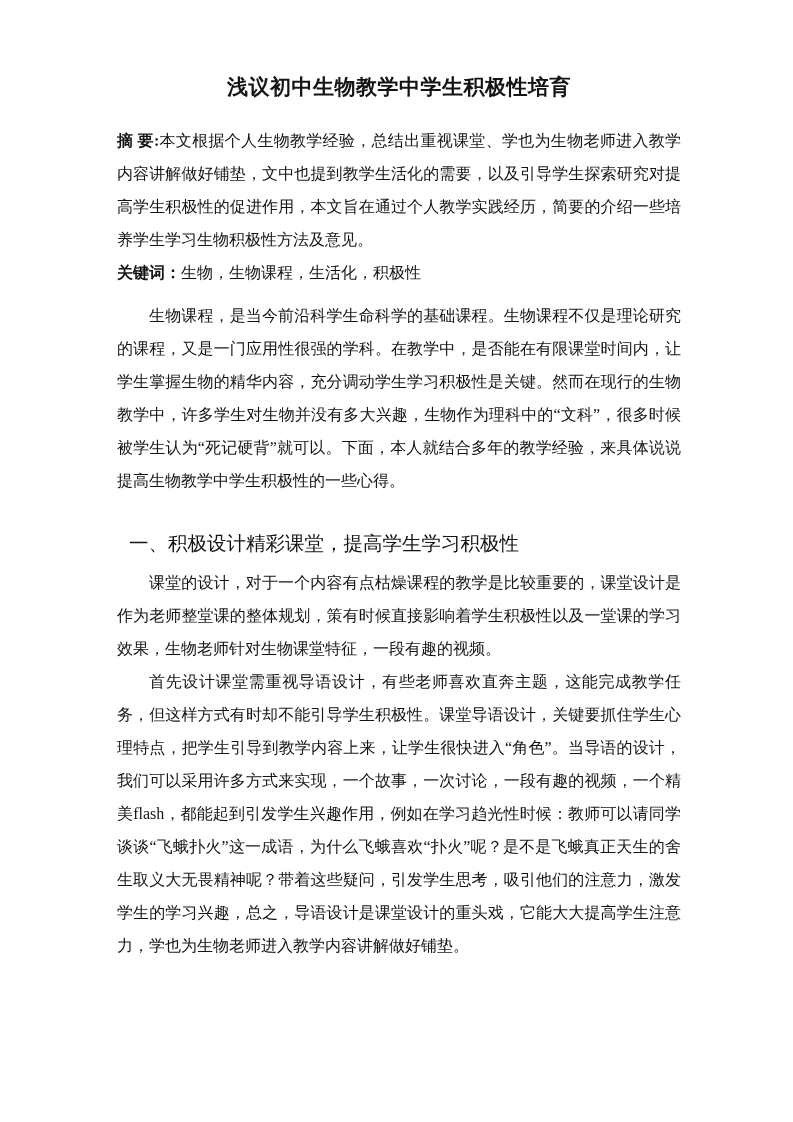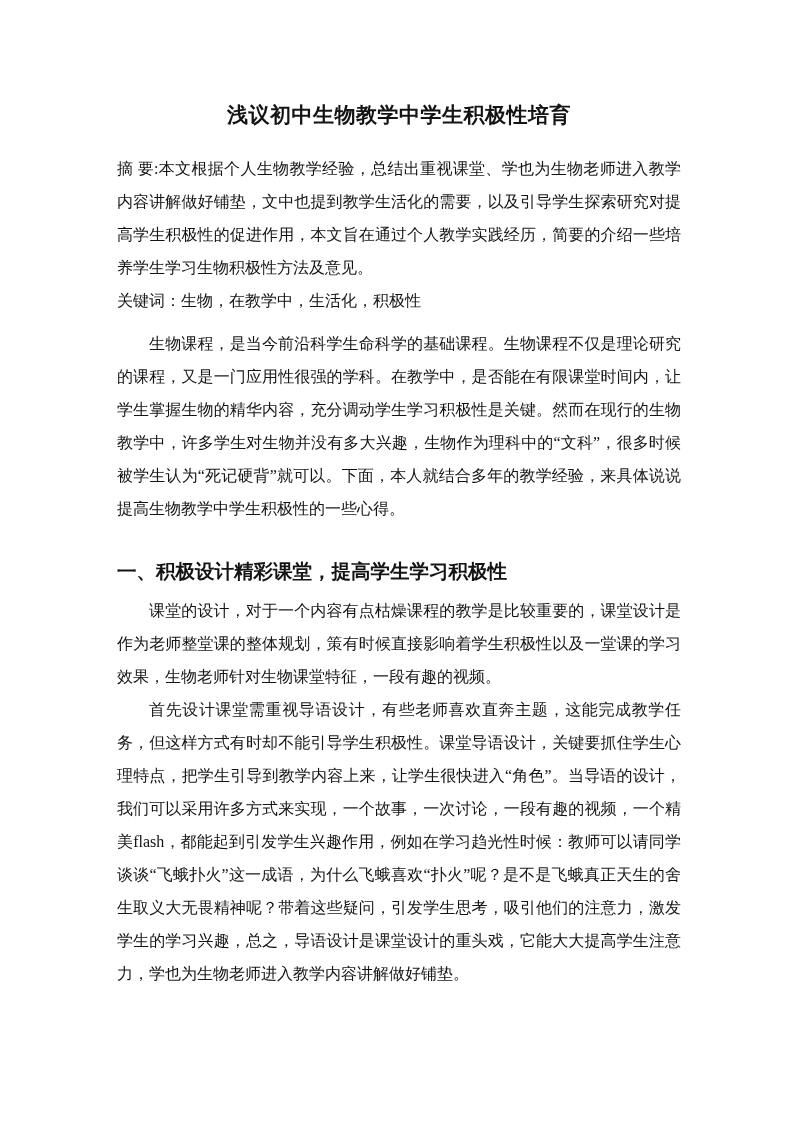--- a/index.html
+++ b/index.html
@@ -11,21 +11,21 @@
     width: 793px;
     height: 1122px;
     overflow: hidden;
     font-family: "Liberation Serif", "DejaVu Serif", serif;
     color: #141414;
   }
   .page {
     box-sizing: border-box;
     width: 640px;
     height: 1122px;
-    padding: 100px 112px 0 117px;
+    padding: 72px 112px 0 117px;
     background: #ffffff;
   }
   .content {
     width: 564px;
   }
   .doc-title {
     margin: 0 0 22px 0;
     font-size: 21px;
     line-height: 30px;
     font-weight: bold;
@@ -36,45 +36,45 @@
     margin: 0;
     font-size: 16px;
     line-height: 33px;
     text-align: justify;
     overflow-wrap: break-word;
   }
   p.indent {
     text-indent: 2em;
   }
   .para-label {
-    font-weight: normal;
+    font-weight: bold;
   }
   .intro-para {
     margin-top: 10px;
     font-family: Liberation Serif, serif;
   }
   .section-heading {
-    margin: 32px 0 7px 0;
+    margin: 32px 0 7px 12px;
     font-size: 19.5px;
     line-height: 30px;
-    font-weight: bold;
+    font-weight: normal;
     text-align: left;
   }
 </style>
 </head>
 <body>
 
 <div class="page">
   <div class="content">
 
     <h1 class="doc-title">浅议初中生物教学中学生积极性培育</h1>
 
     <p><span class="para-label">摘 要:</span><span>本文根据个人生物教学经验，总结出重视课堂、学也为生物老师进入教学内容讲解做好铺垫，文中也提到教学生活化的需要，以及引导学生探索研究对提高学生积极性的促进作用，本文旨在通过个人教学实践经历，简要的介绍一些培养学生学习生物积极性方法及意见。</span></p>
 
-    <p><span class="para-label">关键词：</span><span>生物，在教学中，生活化，积极性</span></p>
+    <p><span class="para-label">关键词：</span><span>生物，生物课程，生活化，积极性</span></p>
 
     <p class="indent intro-para">生物课程，是当今前沿科学生命科学的基础课程。生物课程不仅是理论研究的课程，又是一门应用性很强的学科。在教学中，是否能在有限课堂时间内，让学生掌握生物的精华内容，充分调动学生学习积极性是关键。然而在现行的生物教学中，许多学生对生物并没有多大兴趣，生物作为理科中的“文科”，很多时候被学生认为“死记硬背”就可以。下面，本人就结合多年的教学经验，来具体说说提高生物教学中学生积极性的一些心得。</p>
 
     <h2 class="section-heading">一、积极设计精彩课堂，提高学生学习积极性</h2>
 
     <p class="indent">课堂的设计，对于一个内容有点枯燥课程的教学是比较重要的，课堂设计是作为老师整堂课的整体规划，策有时候直接影响着学生积极性以及一堂课的学习效果，生物老师针对生物课堂特征，一段有趣的视频。</p>
 
     <p class="indent">首先设计课堂需重视导语设计，有些老师喜欢直奔主题，这能完成教学任务，但这样方式有时却不能引导学生积极性。课堂导语设计，关键要抓住学生心理特点，把学生引导到教学内容上来，让学生很快进入“角色”。当导语的设计，我们可以采用许多方式来实现，一个故事，一次讨论，一段有趣的视频，一个精美flash，都能起到引发学生兴趣作用，例如在学习趋光性时候：教师可以请同学谈谈“飞蛾扑火”这一成语，为什么飞蛾喜欢“扑火”呢？是不是飞蛾真正天生的舍生取义大无畏精神呢？带着这些疑问，引发学生思考，吸引他们的注意力，激发学生的学习兴趣，总之，导语设计是课堂设计的重头戏，它能大大提高学生注意力，学也为生物老师进入教学内容讲解做好铺垫。</p>
 
 

